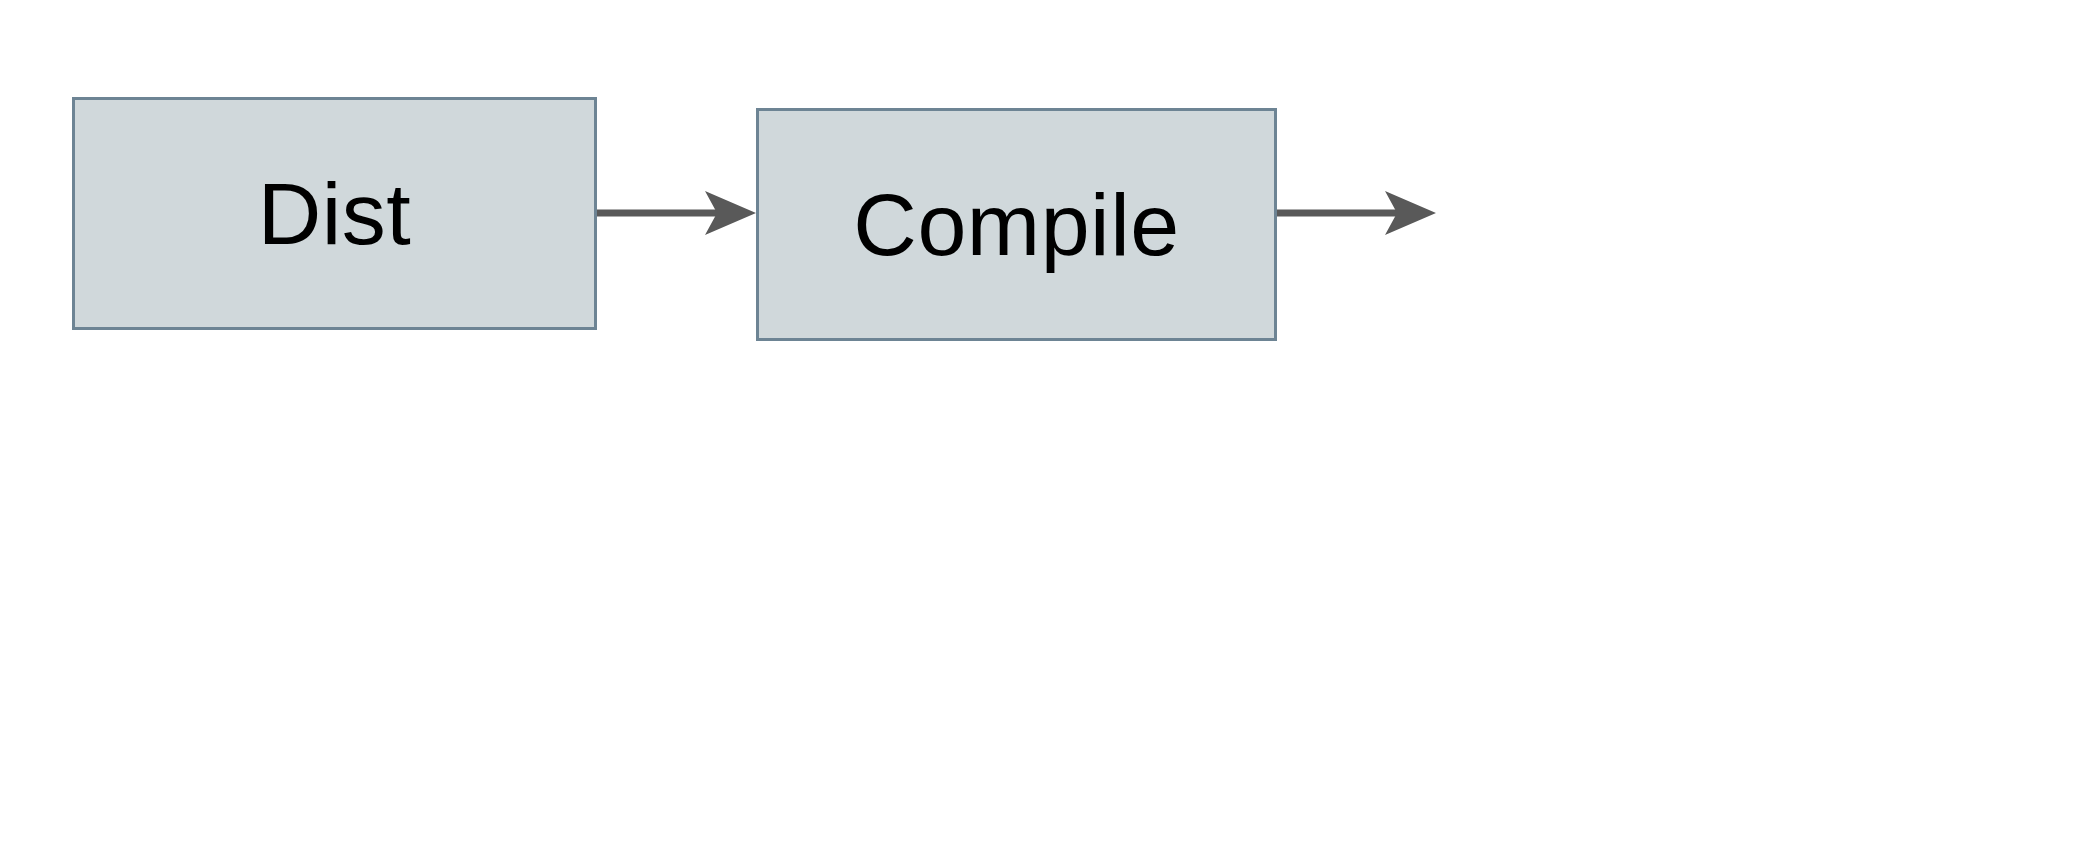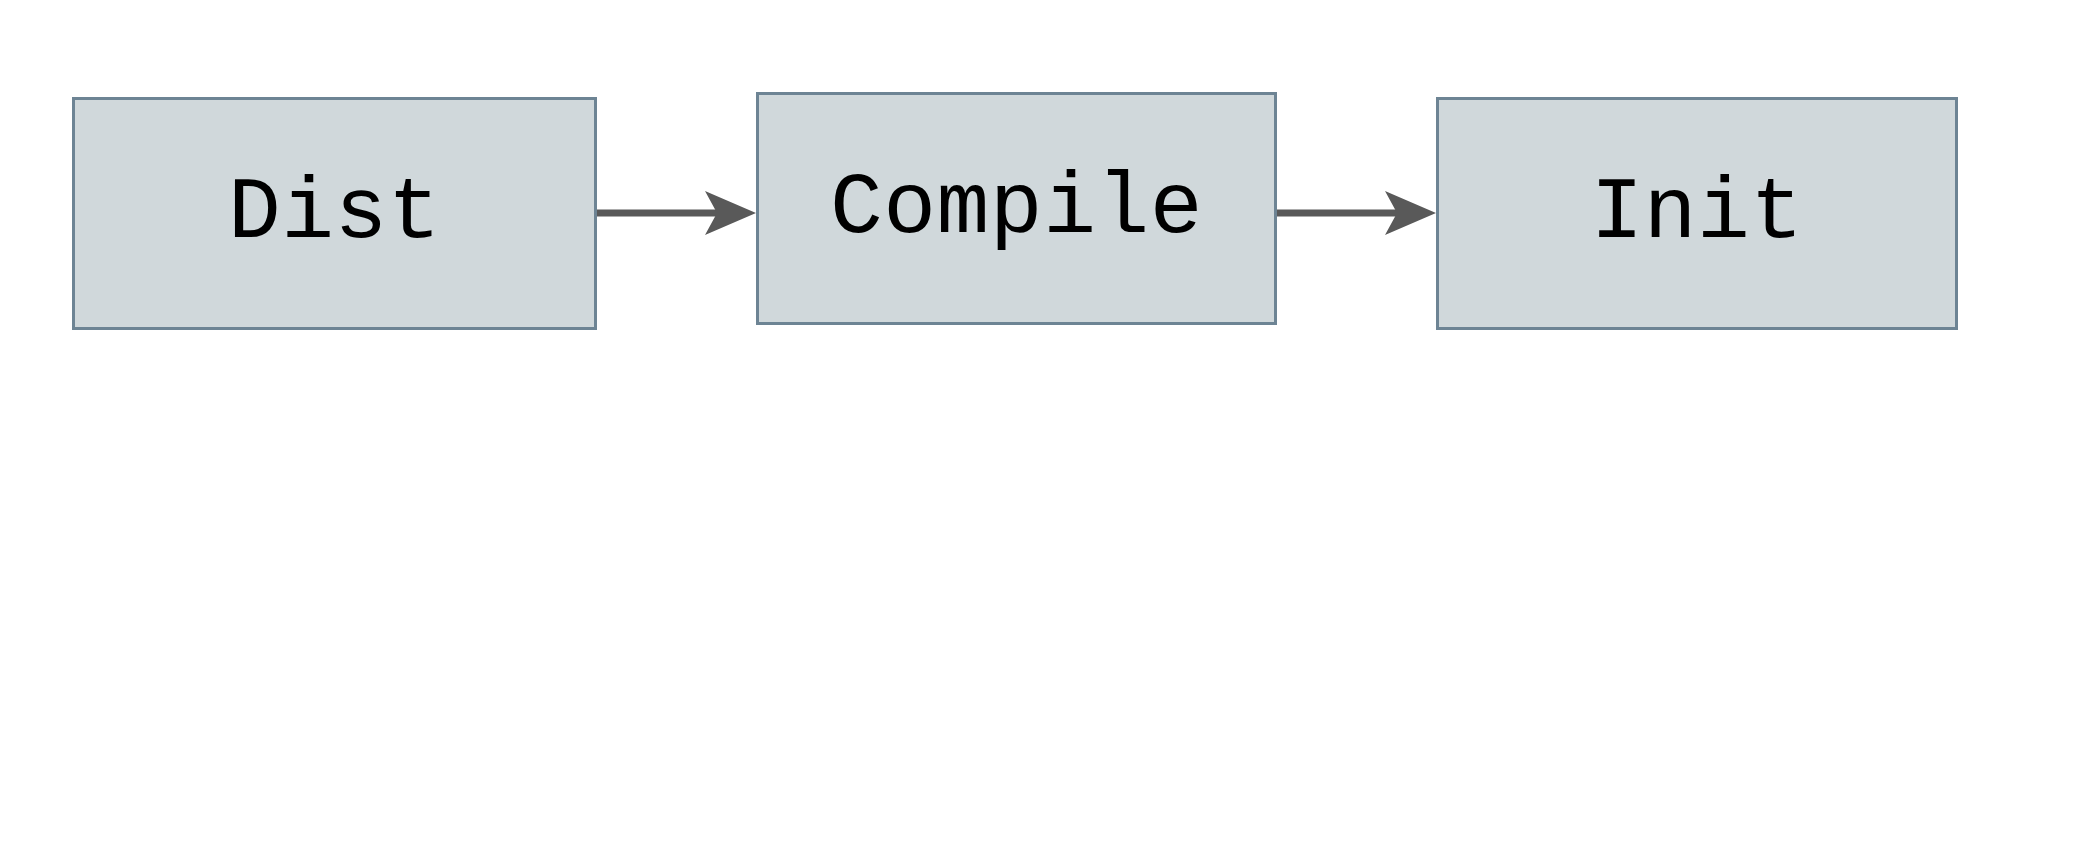--- a/index.html
+++ b/index.html
@@ -21,21 +21,21 @@
   .node {
     position: absolute;
     box-sizing: border-box;
     background: #d0d8db;
     border: 3px solid #6d8494;
     display: flex;
     align-items: center;
     justify-content: center;
   }
   .node-label {
-    font-family: Liberation Mono, monospace;
+    font-family: Liberation Sans, sans-serif;
     font-size: 88px;
     font-weight: 300;
     line-height: 1;
     color: #000000;
     letter-spacing: 0.5px;
     white-space: nowrap;
     -webkit-font-smoothing: antialiased;
   }
   .edge {
     position: absolute;
@@ -45,44 +45,41 @@
   .edge line {
     stroke: #595959;
     stroke-width: 7;
   }
   .edge polygon {
     fill: #595959;
   }
 
   
   #node-dist    { left: 72px;   top: 97px;  width: 525px; height: 233px; }
-  #node-compile { left: 756px;  top: 92px;  width: 521px; height: 233px; }
+  #node-compile { left: 756px;  top: 108px;  width: 521px; height: 233px; }
   #node-init    { left: 1436px; top: 97px;  width: 522px; height: 233px; }
   #node-clean   { left: 756px;  top: 512px; width: 521px; height: 233px; }
 
   
   #edge-dist-compile { left: 597px;  top: 183px; width: 162px; height: 60px; }
   #edge-compile-init { left: 1277px; top: 183px; width: 162px; height: 60px; }
 </style>
 </head>
 <body>
 
 <div id="canvas">
 
   <div class="node" id="node-dist">
     <span class="node-label">Dist</span>
   </div>
 
   <div class="node" id="node-compile">
     <span class="node-label">Compile</span>
   </div>
 
-  <div class="node" id="node-init">
-    <span class="node-label">Init</span>
-  </div>
 
 
   <svg class="edge" id="edge-dist-compile" viewBox="0 0 162 60" width="162" height="60">
     <line x1="0" y1="30" x2="120" y2="30"></line>
     <polygon points="159,30 108,8 120,30 108,52"></polygon>
   </svg>
 
   <svg class="edge" id="edge-compile-init" viewBox="0 0 162 60" width="162" height="60">
     <line x1="0" y1="30" x2="120" y2="30"></line>
     <polygon points="159,30 108,8 120,30 108,52"></polygon>

